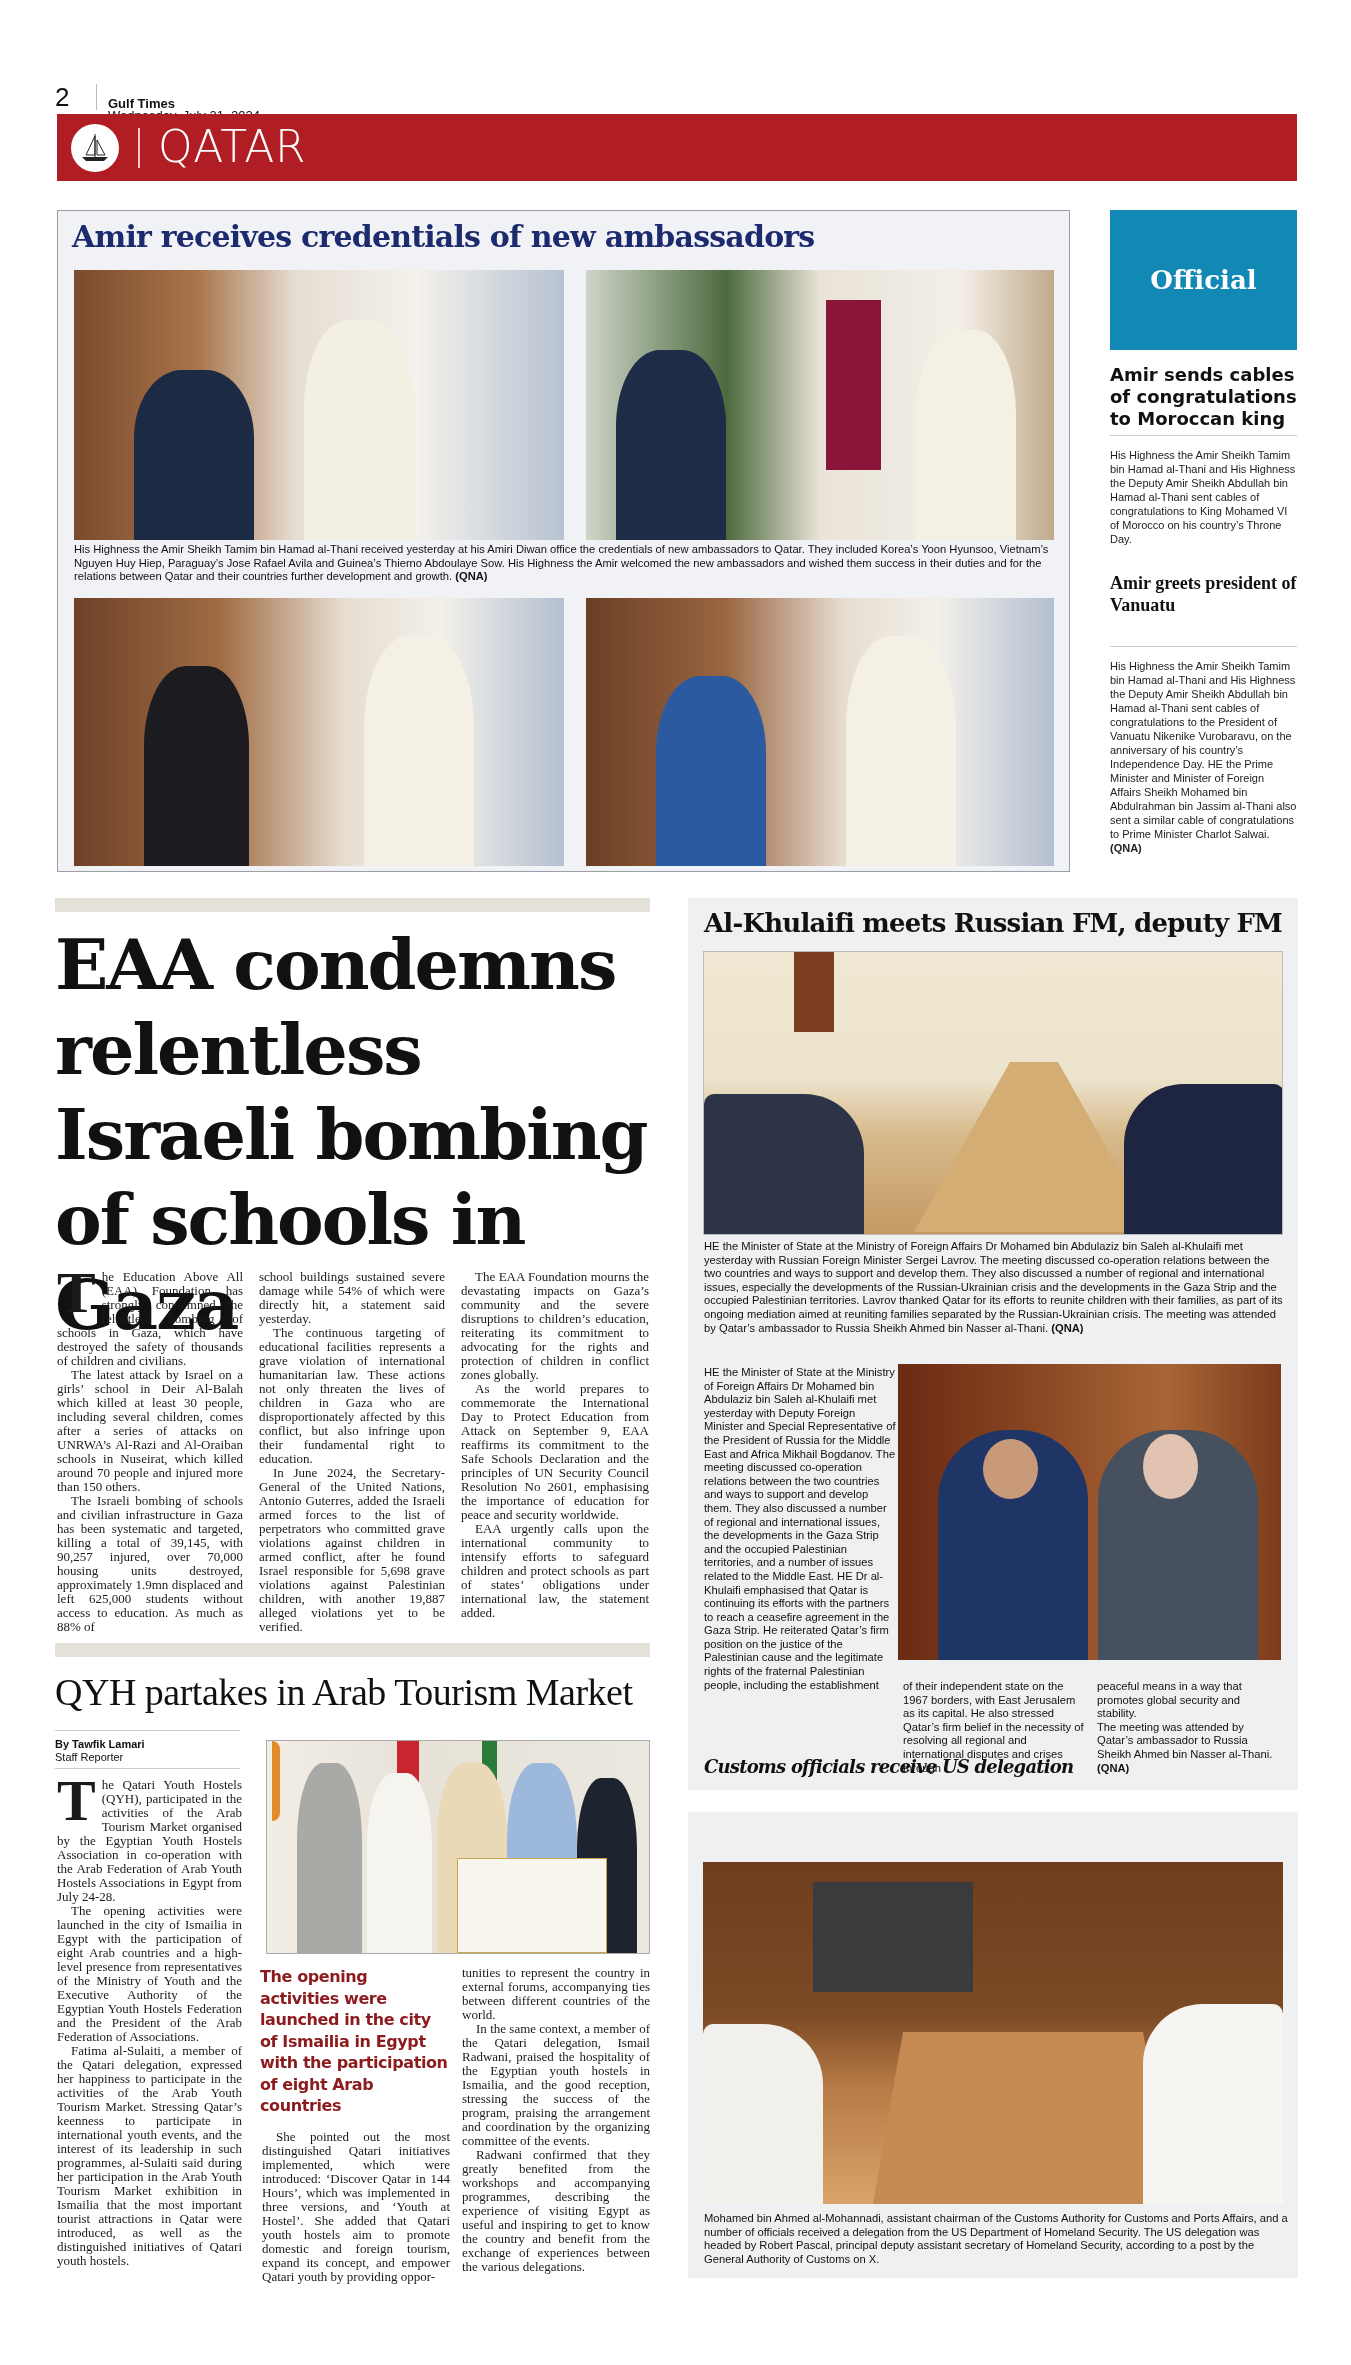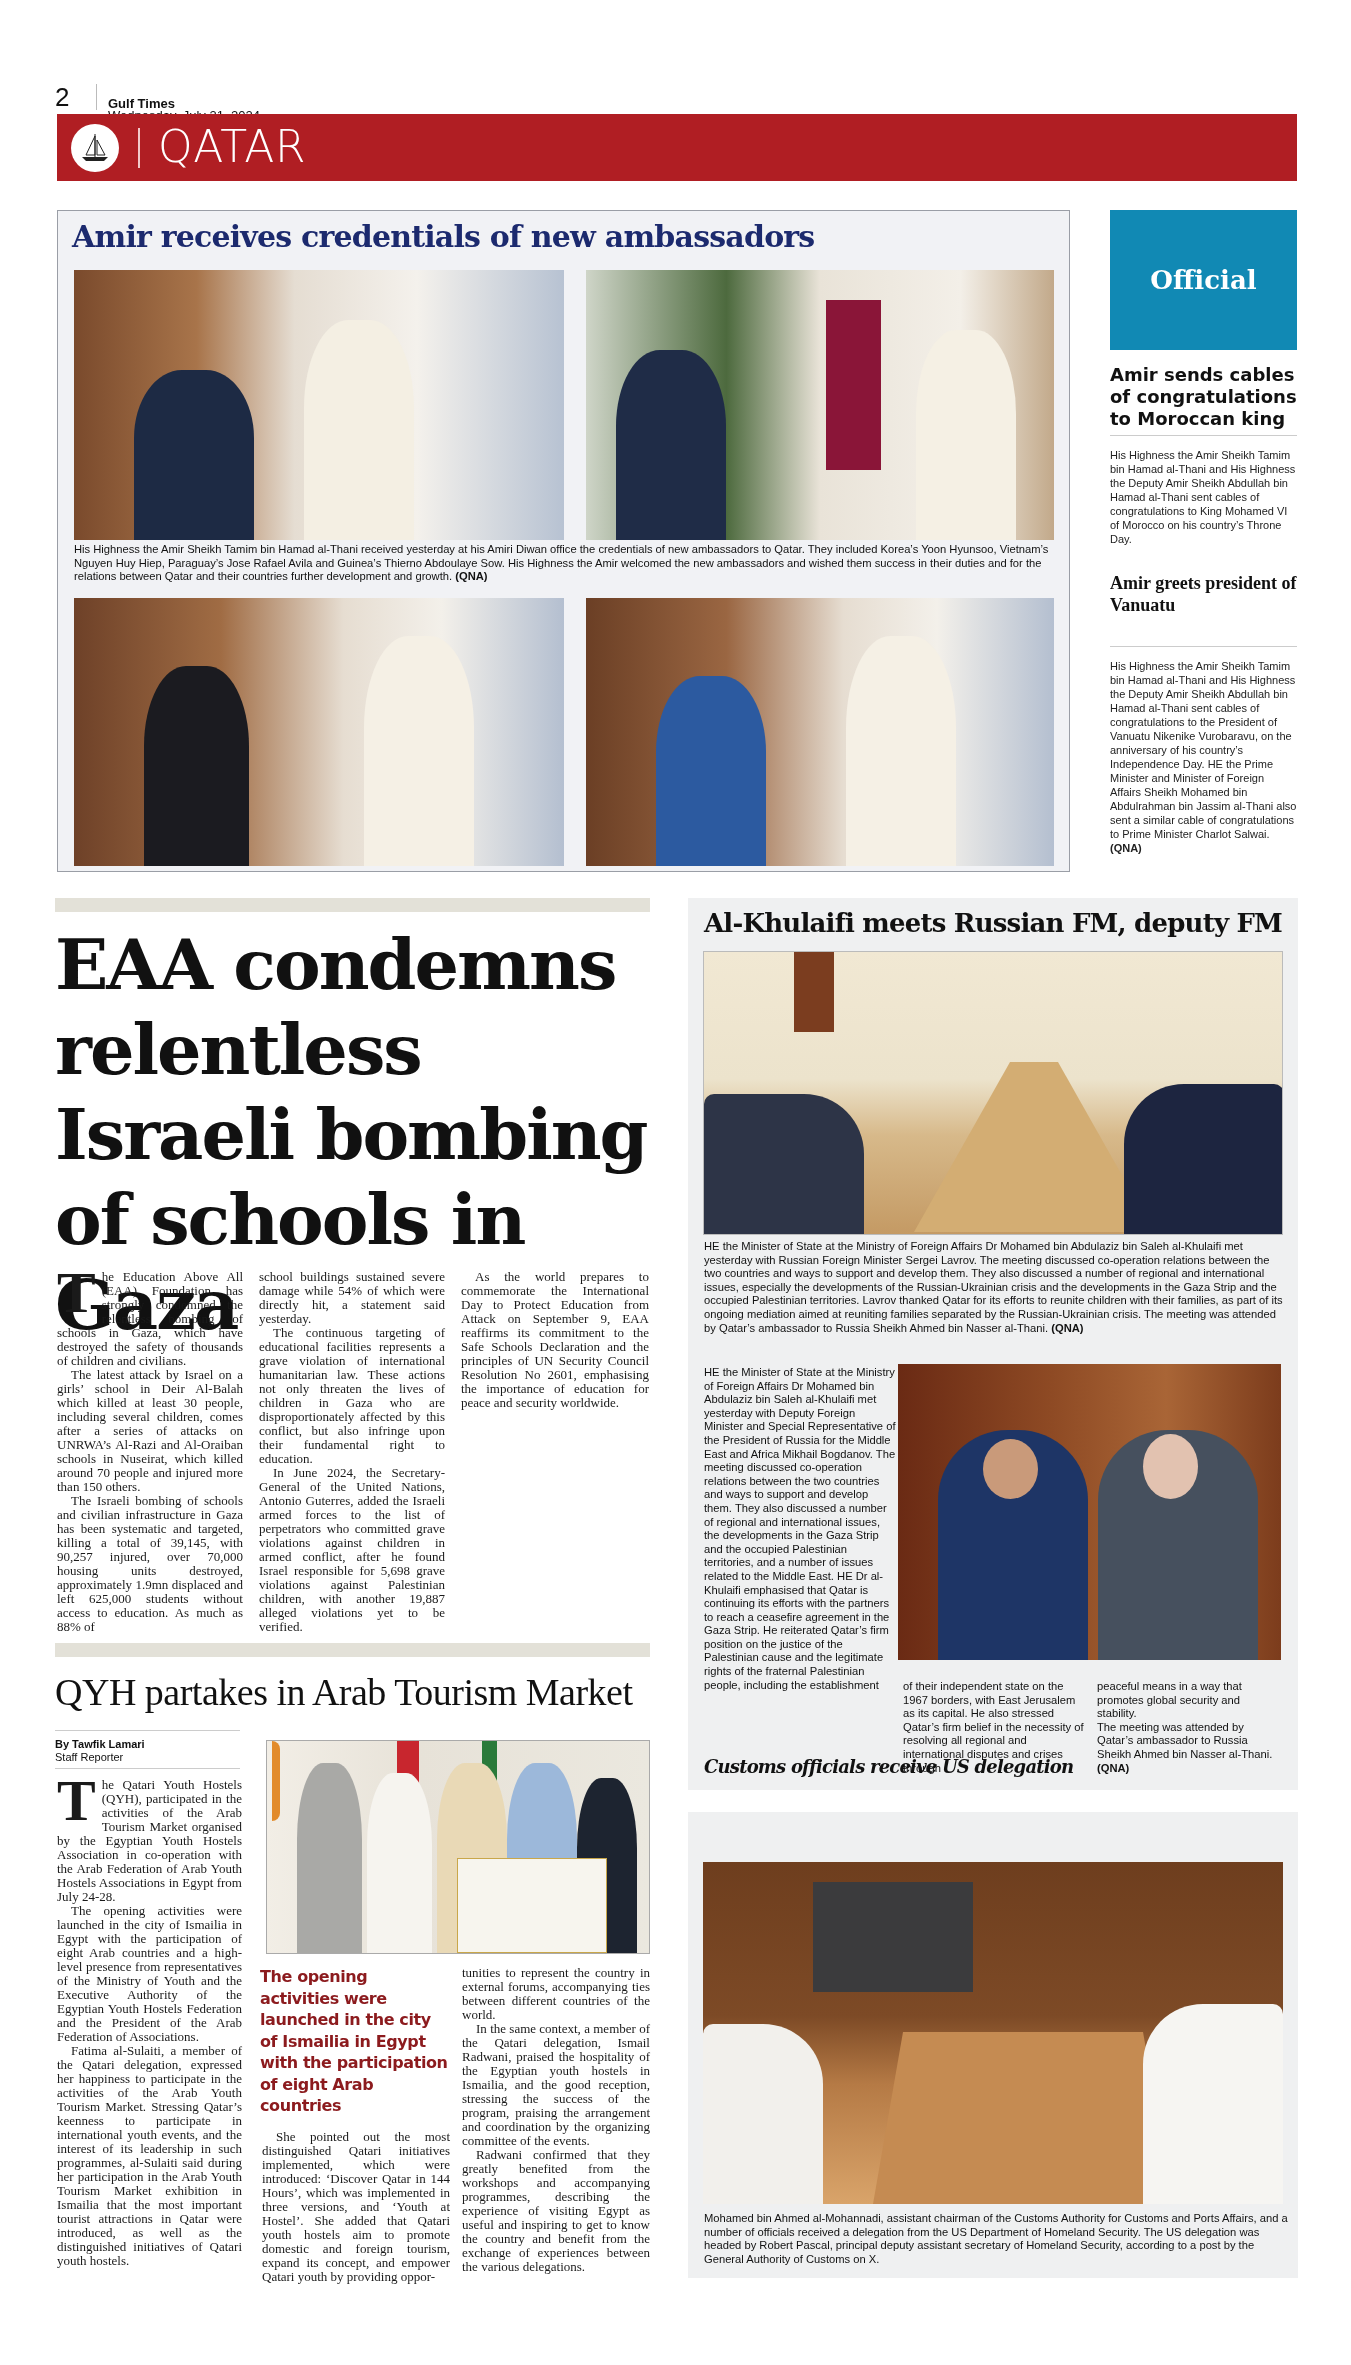--- a/index.html
+++ b/index.html
@@ -114,21 +114,23 @@
   <p class="first"><span class="dropcap">T</span><span>he Education Above All (EAA) Foundation has strongly condemned the relentless bombing of schools in Gaza, which have destroyed the safety of thousands of children and civilians.</span></p>
   <p>The latest attack by Israel on a girls’ school in Deir Al-Balah which killed at least 30 people, including several children, comes after a series of attacks on UNRWA’s Al-Razi and Al-Oraiban schools in Nuseirat, which killed around 70 people and injured more than 150 others.</p>
   <p>The Israeli bombing of schools and civilian infrastructure in Gaza has been systematic and targeted, killing a total of 39,145, with 90,257 injured, over 70,000 housing units destroyed, approximately 1.9mn displaced and left 625,000 students without access to education. As much as 88% of</p>
 </div>
 <div class="abs serif-col" style="left:259px;top:1270px;width:186px;">
   <p class="first">school buildings sustained severe damage while 54% of which were directly hit, a statement said yesterday.</p>
   <p>The continuous targeting of educational facilities represents a grave violation of international humanitarian law. These actions not only threaten the lives of children in Gaza who are disproportionately affected by this conflict, but also infringe upon their fundamental right to education.</p>
   <p>In June 2024, the Secretary-General of the United Nations, Antonio Guterres, added the Israeli armed forces to the list of perpetrators who committed grave violations against children in armed conflict, after he found Israel responsible for 5,698 grave violations against Palestinian children, with another 19,887 alleged violations yet to be verified.</p>
 </div>
 <div class="abs serif-col" style="left:461px;top:1270px;width:188px;">
+  <p>The EAA Foundation mourns the devastating impacts on Gaza’s community and the severe disruptions to children’s education, reiterating its commitment to advocating for the rights and protection of children in conflict zones globally.</p>
   <p>As the world prepares to commemorate the International Day to Protect Education from Attack on September 9, EAA reaffirms its commitment to the Safe Schools Declaration and the principles of UN Security Council Resolution No 2601, emphasising the importance of education for peace and security worldwide.</p>
+  <p>EAA urgently calls upon the international community to intensify efforts to safeguard children and protect schools as part of states’ obligations under international law, the statement added.</p>
 </div>
 
 <div class="abs tanbar" style="left:55px;top:1643px;width:595px;height:14px;"></div>
 <div class="abs qyh-title">QYH partakes in Arab Tourism Market</div>
 <div class="abs" style="left:55px;top:1730px;width:185px;height:1px;background:#ccc;"></div>
 <div class="abs byline">
   <b>By Tawfik Lamari</b>
   <span>Staff Reporter</span>
 </div>
 <div class="abs" style="left:55px;top:1768px;width:185px;height:1px;background:#ccc;"></div>

